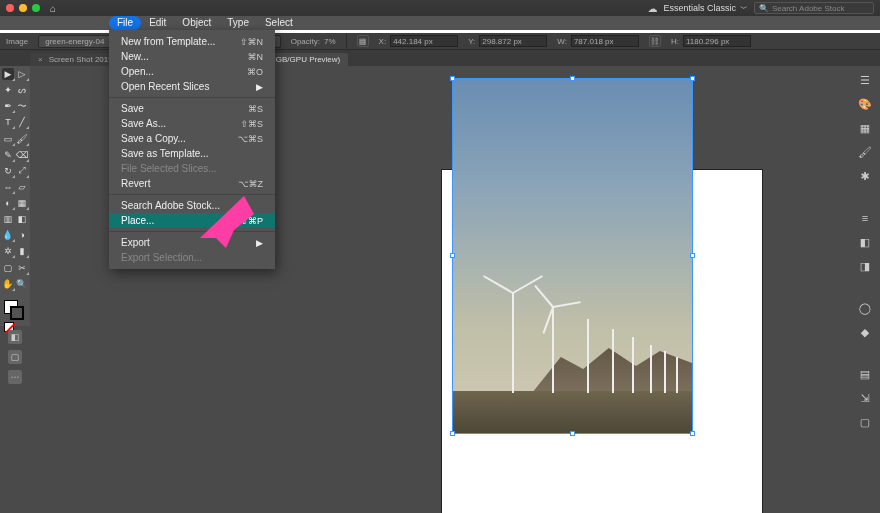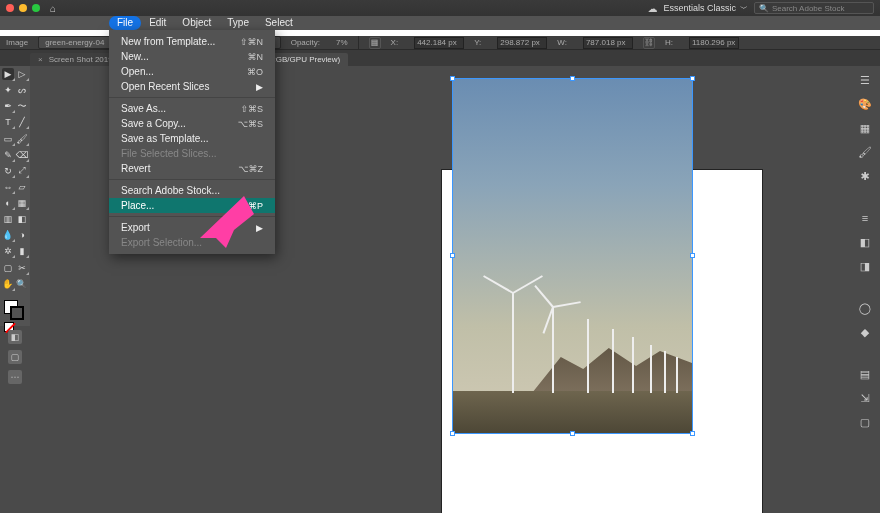--- a/index.html
+++ b/index.html
@@ -17,25 +17,25 @@
   .cloud-ic, .bell-ic { color:#ccc; font-size:10px;}
   .ws-switch { display:flex; align-items:center; gap:4px; color:#ddd; font-size:9px;}
   .ws-switch .chev { font-size:8px;}
 
   
   .menu-bar { height:14px; background:#535353; display:flex; align-items:center; padding-left:109px; }
   .menu-item { padding:0 8px; font-size:10px; color:#eee; cursor:default; line-height:14px;}
   .menu-item.open { background:#1473e6; color:#fff;border-radius:7px; }
 
   
-  .ctrl-bar { height:20px; background:#3e3e3e; border-top:6px solid #ffffff; border-bottom:1px solid #2a2a2a; display:flex; align-items:center; padding:5px 6px; gap:10px;}
+  .ctrl-bar { height:20px; background:#3e3e3e; border-top:3px solid #ffffff; border-bottom:1px solid #2a2a2a; display:flex; align-items:center; padding:5px 6px; gap:10px;}
   .ctrl-bar span, .ctrl-bar input { font-size:8px; color:#aaa; }
-  .ctrl-seg { display:flex; align-items:center; gap:16px;}
+  .ctrl-seg { display:flex; align-items:center; gap:4px;}
   .ctrl-btn { background:#4a4a4a; border:1px solid #2a2a2a; color:#ccc; padding:1px 6px; font-size:8px; border-radius:2px;}
-  .num-field { background:#333; border:1px solid #222; color:#ccc; width:50px; height:12px; font-size:8px; padding:0 2px;}
+  .num-field { background:#333; border:1px solid #222; color:#ccc; width:68px; height:12px; font-size:8px; padding:0 2px;}
   .tiny-label { font-size:8px; color:#999;}
   .link-ic { width:12px;height:12px;border:1px solid #555;border-radius:2px;display:inline-flex;align-items:center;justify-content:center;font-size:7px;color:#aaa;}
   .sep { width:1px; height:14px; background:#2a2a2a; }
 
   
   .tab-strip { height:16px; background:#3a3a3a; display:flex; align-items:end; padding-left:30px; gap:2px;}
   .tab { background:#4a4a4a; color:#ddd; font-size:8px; padding:2px 8px; border-radius:2px 2px 0 0; display:flex;align-items:center;gap:6px;}
   .tab.inactive{background:#3f3f3f;color:#aaa;}
   .tab .x{font-size:8px;color:#999;}
 
@@ -291,20 +291,24 @@
   <div class="row">
       <span>Open...</span>
       <span class="sc">⌘O</span>
     </div>
   <div class="row">
       <span>Open Recent Slices</span>
       <span class="arrow">▶</span>
     </div>
   <div class="div"></div>
   <div class="row">
+      <span>Save</span>
+      <span class="sc">⌘S</span>
+    </div>
+  <div class="row">
       <span>Save As...</span>
       <span class="sc">⇧⌘S</span>
     </div>
   <div class="row">
       <span>Save a Copy...</span>
       <span class="sc">⌥⌘S</span>
     </div>
   <div class="row">
       <span>Save as Template...</span>
       <span class="sc"></span>

